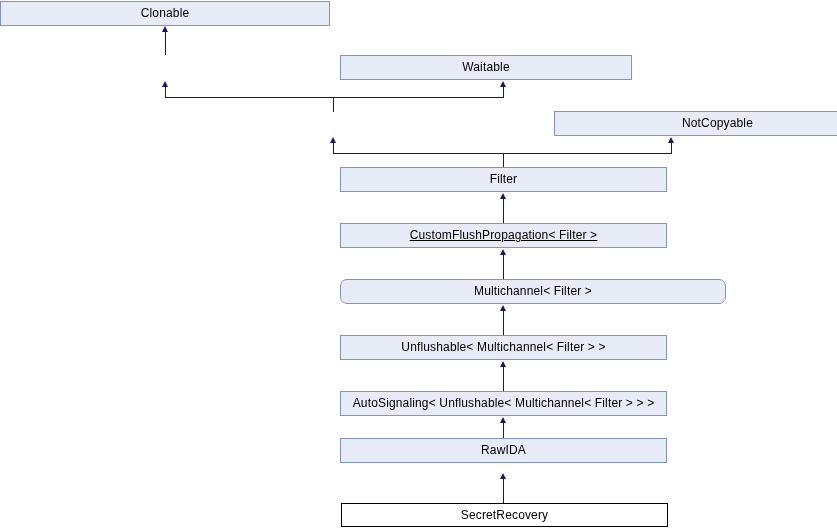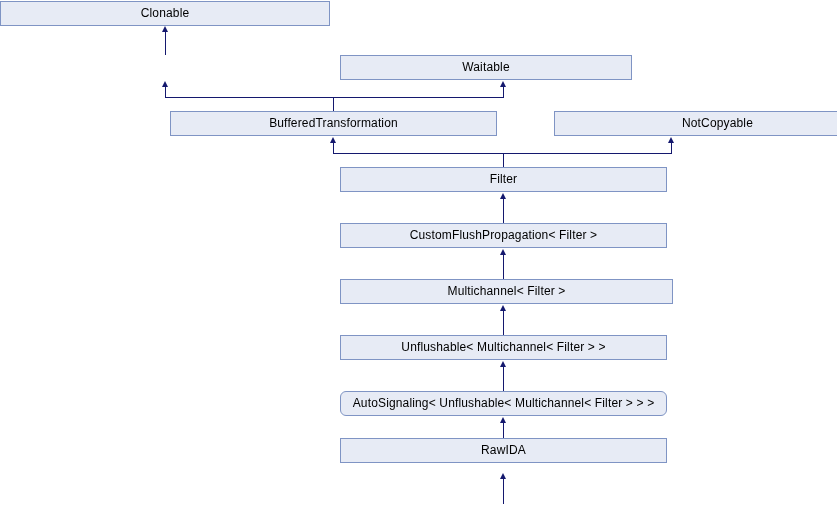--- a/index.html
+++ b/index.html
@@ -90,30 +90,30 @@
   <div class="arrowhead" style="left:500px; top:417px;"></div>
 
   <div class="edge edge-v" style="left:503px; top:479px; height:25px;"></div>
   <div class="arrowhead" style="left:500px; top:473px;"></div>
 
   <div class="node" style="left:0px; top:1px; width:330px; height:25px;">Clonable</div>
 
 
   <div class="node" style="left:340px; top:55px; width:292px; height:25px;">Waitable</div>
 
-  <div class="node" style="left:170px; top:111px; width:327px; height:25px;">BufferedTransformation</div>
 
   <div class="node" style="left:510px; top:111px; width:327px; height:25px;margin-left:44px;">NotCopyable</div>
 
   <div class="node" style="left:340px; top:167px; width:327px; height:25px;">Filter</div>
 
-  <div class="node" style="left:340px; top:223px; width:327px; height:25px;">CustomFlushPropagation&lt; Filter &gt;</div>
+  <div class="node" style="left:340px; top:223px; width:327px; height:25px;text-decoration:underline;">CustomFlushPropagation&lt; Filter &gt;</div>
 
-  <div class="node" style="left:340px; top:279px; width:333px; height:25px;">Multichannel&lt; Filter &gt;</div>
+  <div class="node" style="left:340px; top:279px; width:386px; height:25px;border-radius:7px;">Multichannel&lt; Filter &gt;</div>
 
   <div class="node" style="left:340px; top:335px; width:327px; height:25px;">Unflushable&lt; Multichannel&lt; Filter &gt; &gt;</div>
 
-  <div class="node" style="left:340px; top:391px; width:327px; height:25px;border-radius:6px;">AutoSignaling&lt; Unflushable&lt; Multichannel&lt; Filter &gt; &gt; &gt;</div>
+  <div class="node" style="left:340px; top:391px; width:327px; height:25px;">AutoSignaling&lt; Unflushable&lt; Multichannel&lt; Filter &gt; &gt; &gt;</div>
 
   <div class="node" style="left:340px; top:438px; width:327px; height:25px;">RawIDA</div>
 
+  <div class="node current" style="left:341px; top:503px; width:327px; height:24px; line-height:22px;">SecretRecovery</div>
 
 </div>
 
 </body></html>

